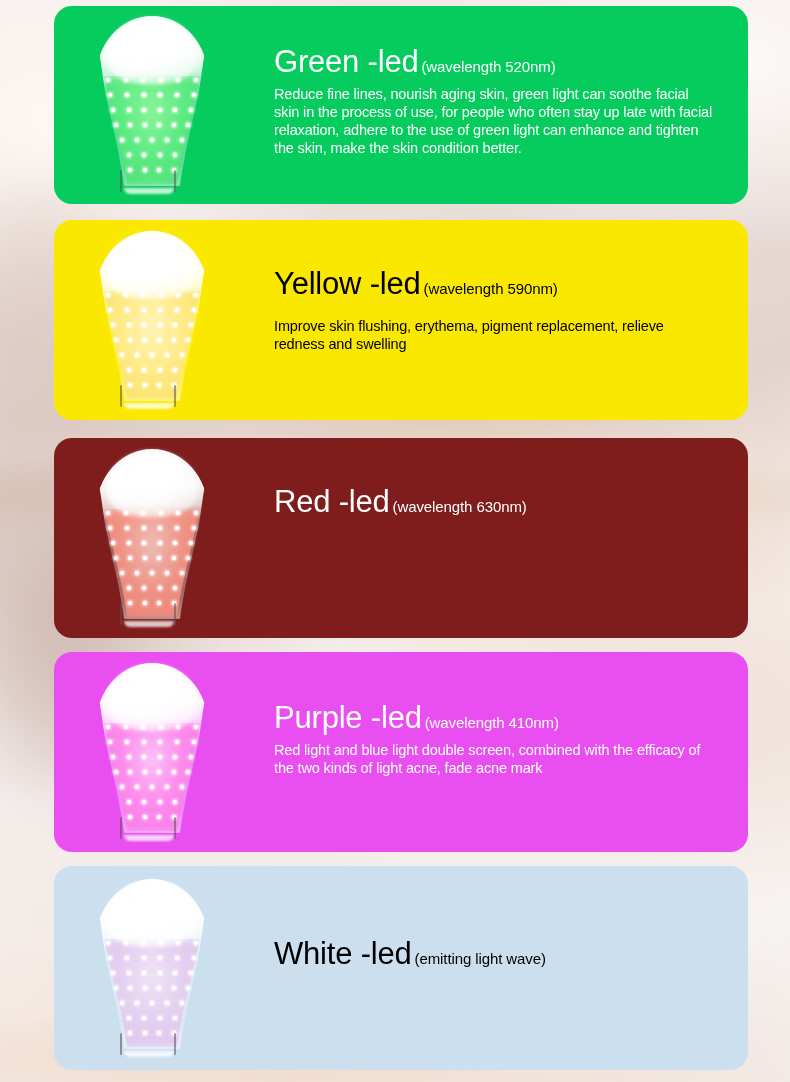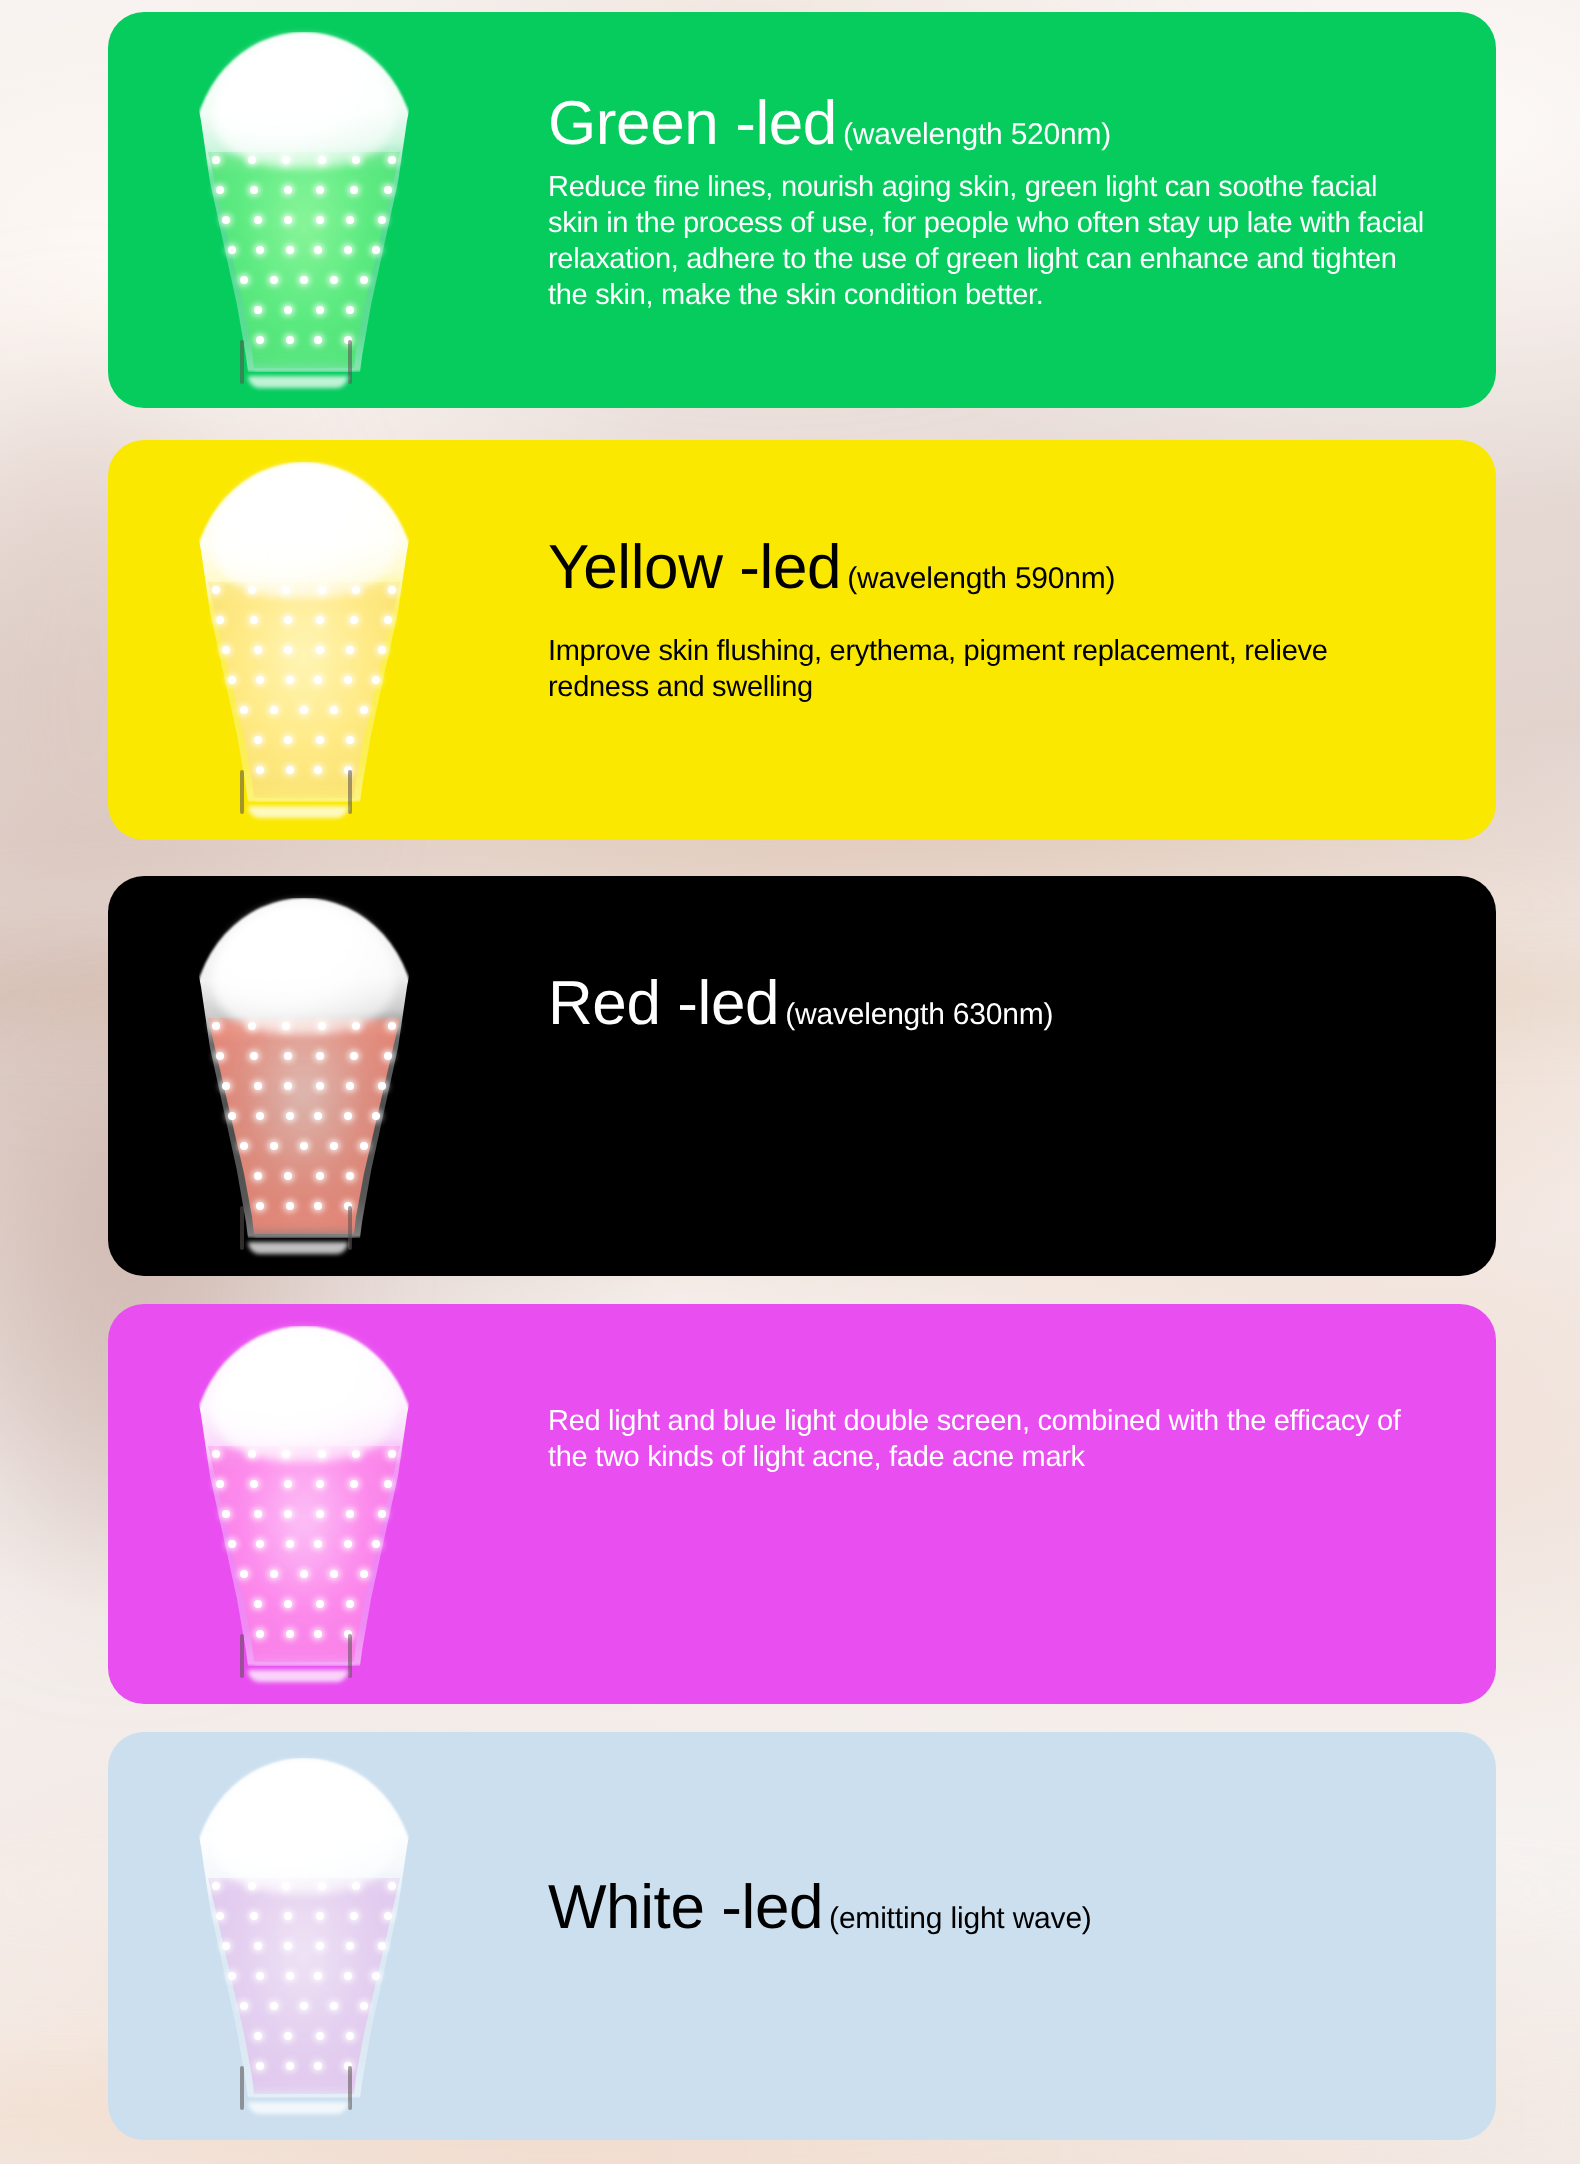--- a/index.html
+++ b/index.html
@@ -195,21 +195,21 @@
   .desc {
     margin: 0;
     font-size: 14.5px;
     line-height: 1.26;
     letter-spacing: -0.15px;
   }
 
   
   .card.green  { background: #06CC5E; }
   .card.yellow { background: #FBE800; }
-  .card.red    { background: #000000; }
+  .card.red    { background: #7f1d1d; }
   .card.purple { background: #E94FF0; }
   .card.white  { background: #CBDFEF; }
 
   .card.green  .copy, .card.red .copy, .card.purple .copy { color: #ffffff; }
   .card.yellow .copy, .card.white .copy { color: #000000; }
 
   .card.green  .device .glow { background: radial-gradient(ellipse at 50% 35%, #9dff9d 0%, #5ef07a 45%, #36d860 100%); }
   .card.yellow .device .glow { background: radial-gradient(ellipse at 50% 35%, #fff6c9 0%, #ffe98e 45%, #f5d95e 100%); opacity:0.85; }
   .card.red    .device .glow { background: radial-gradient(ellipse at 50% 35%, #ffd2c8 0%, #ff9d8c 45%, #ff7a66 100%); opacity:0.8; }
   .card.purple .device .glow { background: radial-gradient(ellipse at 50% 35%, #ffd0f7 0%, #ff8aea 45%, #f76ce2 100%); opacity:0.8; }
@@ -466,20 +466,23 @@
             <i style="left: 55.3333px; top: 92px;"></i>
             <i style="left: 70px; top: 92px;"></i>
           </div>
         <div class="cap"></div>
         <div class="slot l"></div>
         <div class="slot r"></div>
         <div class="foot"></div>
       </div>
     </div>
     <div class="copy">
+      <h2 class="heading">
+        <span class="title">Purple -led</span><span class="wave">(wavelength 410nm)</span>
+      </h2>
       <p class="desc">Red light and blue light double screen, combined with the efficacy of the two kinds of light acne, fade acne mark</p>
     </div>
   </section>
 
   <section class="card white">
     <div class="device-wrap">
       <div class="device">
         <div class="body"></div>
         <div class="glow"></div>
         <div class="leds">

